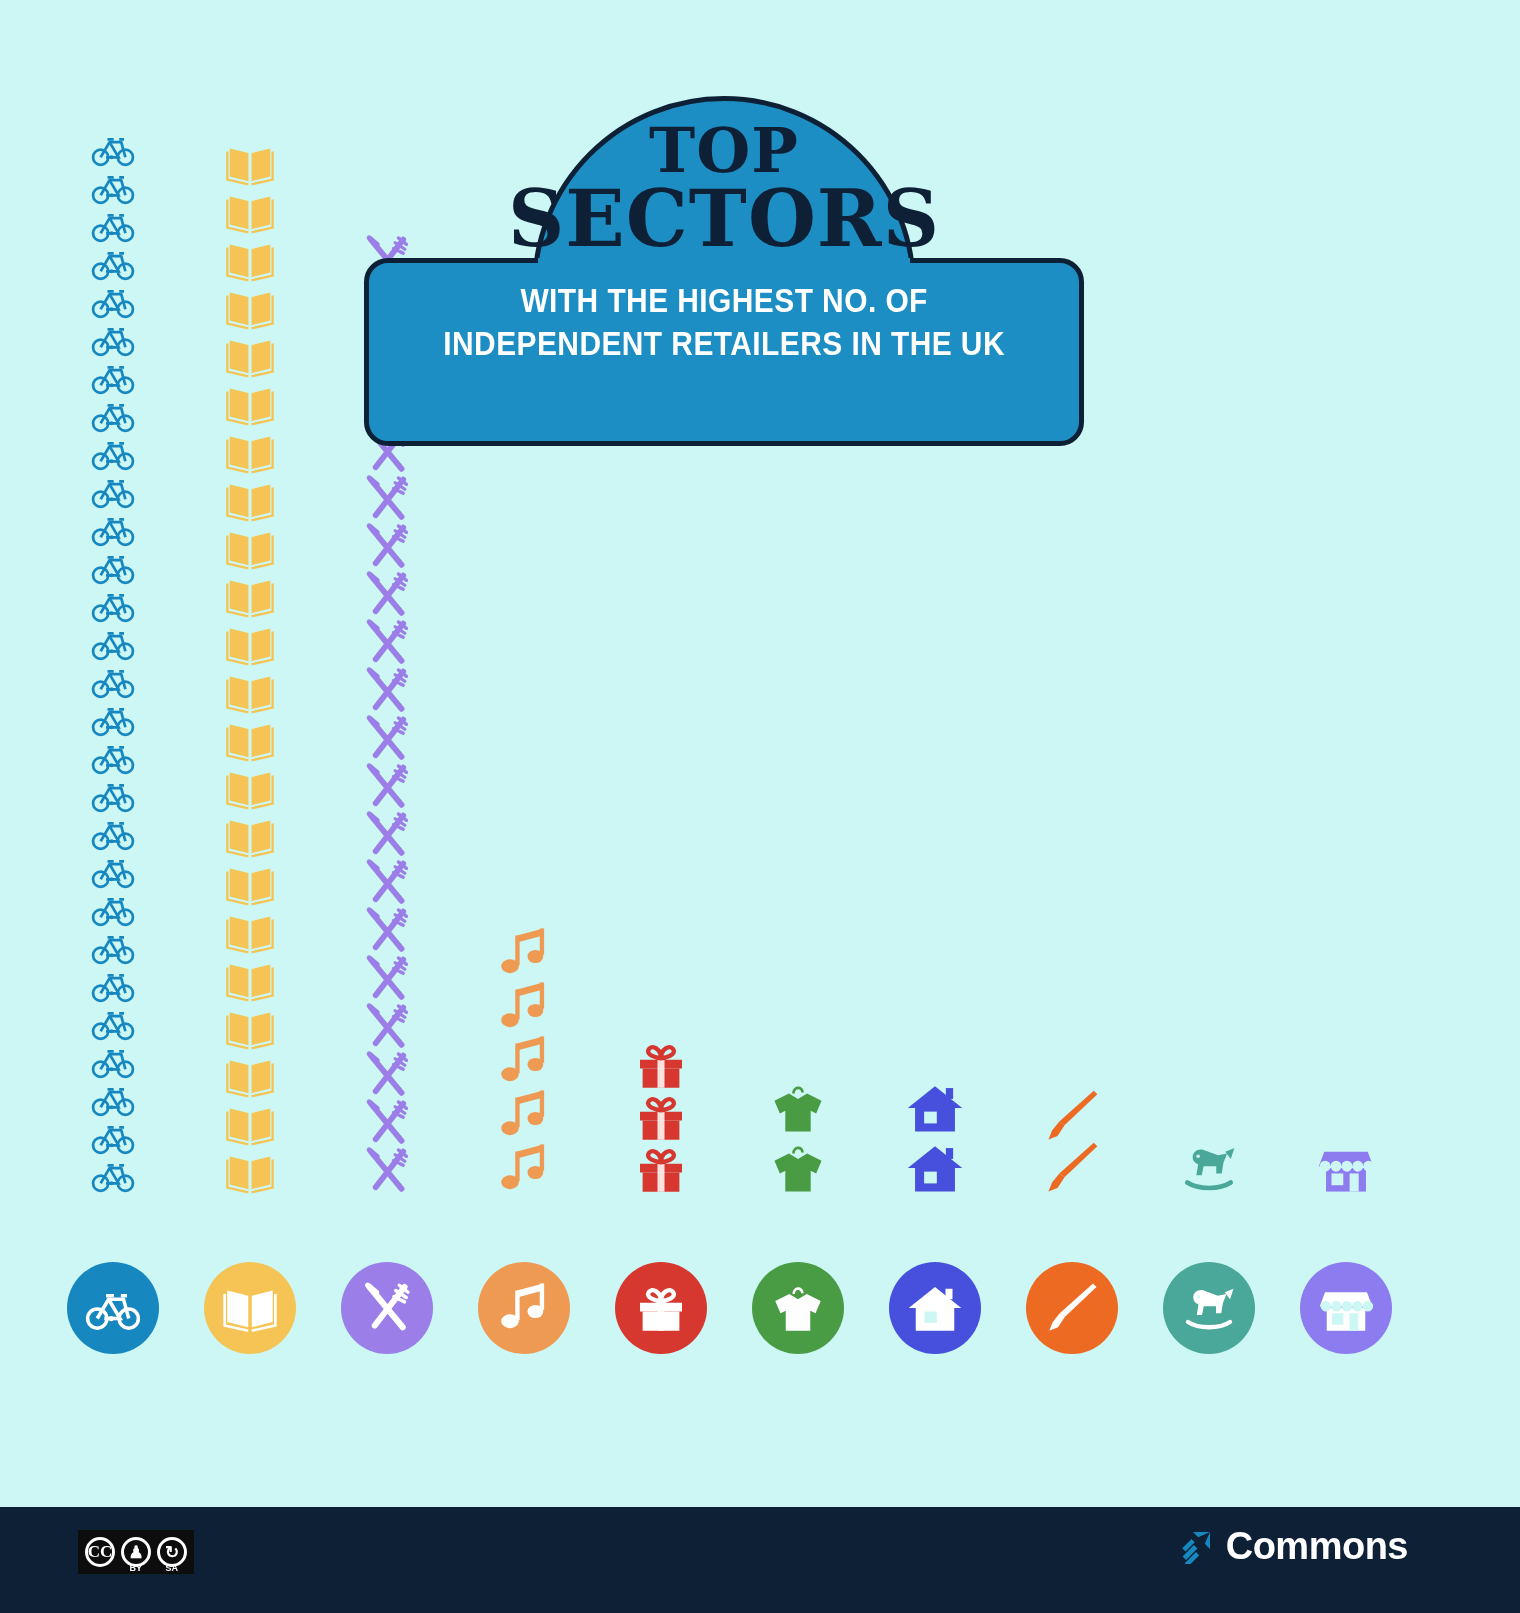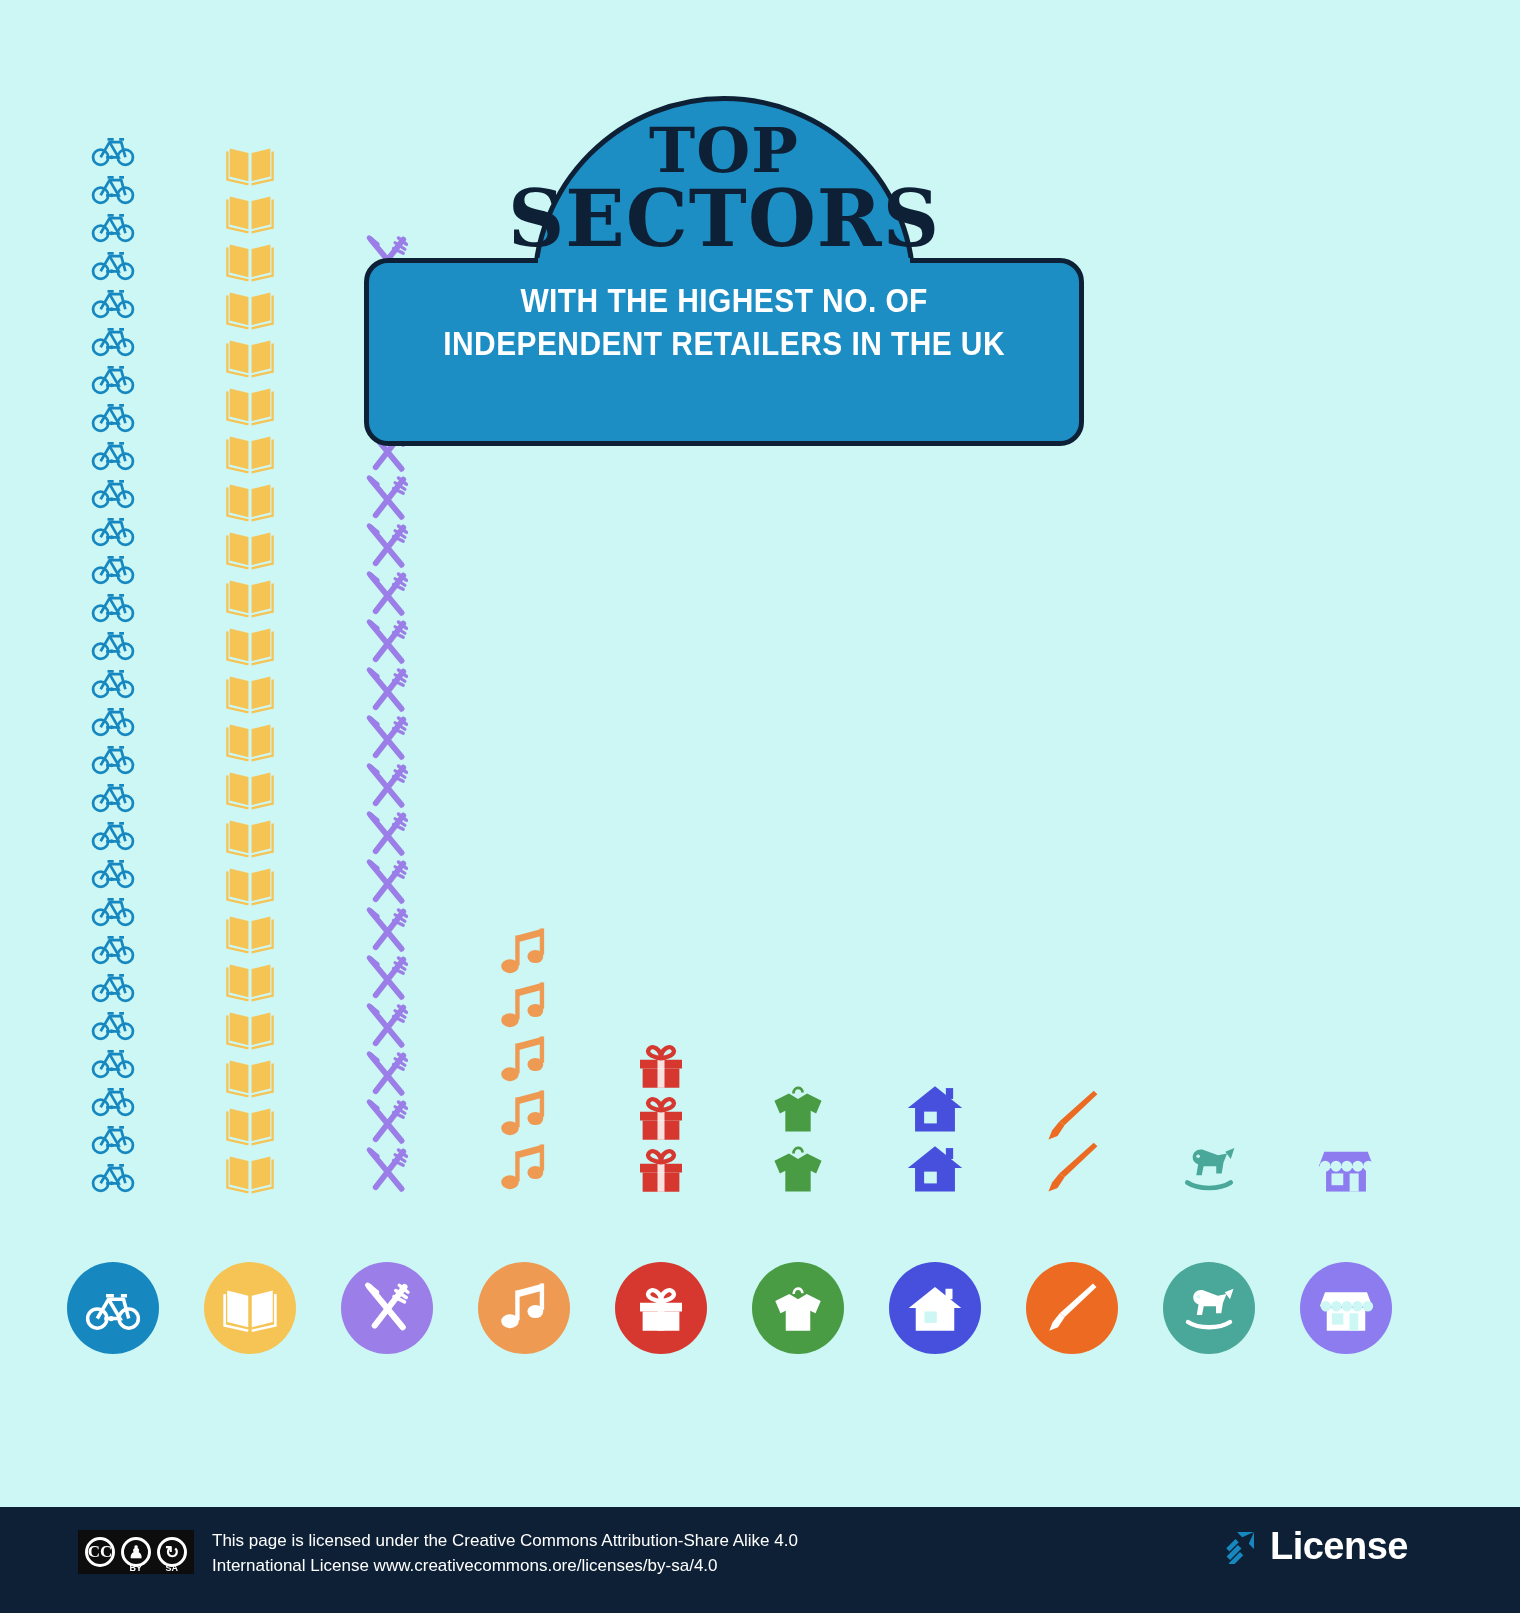--- a/index.html
+++ b/index.html
@@ -1474,35 +1474,31 @@
       </div>
       <div class="seg">
         <div class="cc-ring">♟</div>
         <div class="cc-sub">BY</div>
       </div>
       <div class="seg">
         <div class="cc-ring">↻</div>
         <div class="cc-sub">SA</div>
       </div>
     </div>
-    <div class="cc-text">
-      <div>This page is licensed under the Creative Commons Attribution-Share Alike 4.0</div>
-      <div>International License www.creativecommons.ore/licenses/by-sa/4.0</div>
-    </div>
     <div class="swr-logo">
       <div class="swr-line2">
         <svg width="36" height="36" viewBox="0 0 36 36">
           <g fill="#1787c0">
             <path d="M10 4 H32 V26 L26 20 V12 L10 12 Z" opacity="0"></path>
             <path d="M31 3 L31 22 L25.5 16.5 L8 34 L3 29 L20.5 11.5 L15 6 Z" opacity="0"></path>
             <polygon points="30,4 30,21 24.8,15.8 30,4"></polygon>
             <polygon points="30,4 13,4 18.2,9.2 30,4"></polygon>
             <rect x="2" y="22" width="16" height="5" transform="rotate(-45 10 24.5)"></rect>
             <rect x="2" y="15" width="13" height="4.6" transform="rotate(-45 8.5 17.3)"></rect>
             <rect x="4" y="29" width="16" height="4.6" transform="rotate(-45 12 31.3)"></rect>
           </g>
         </svg>
-        <span>License</span>
+        <span>Commons</span>
       </div>
     </div>
   </div>
 
 </div>
 
 </body></html>

